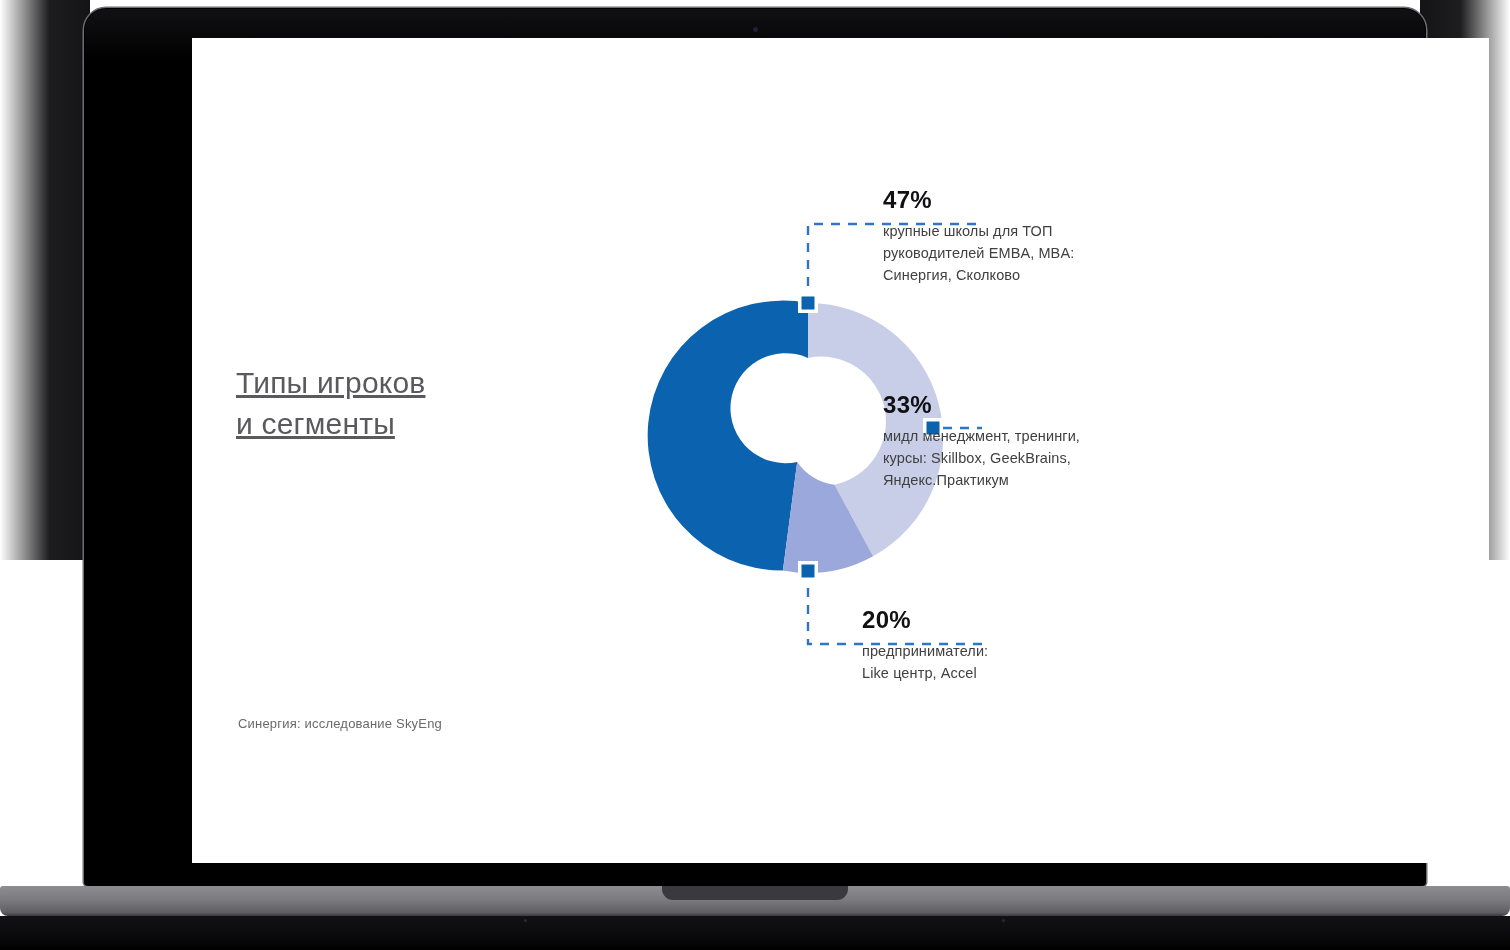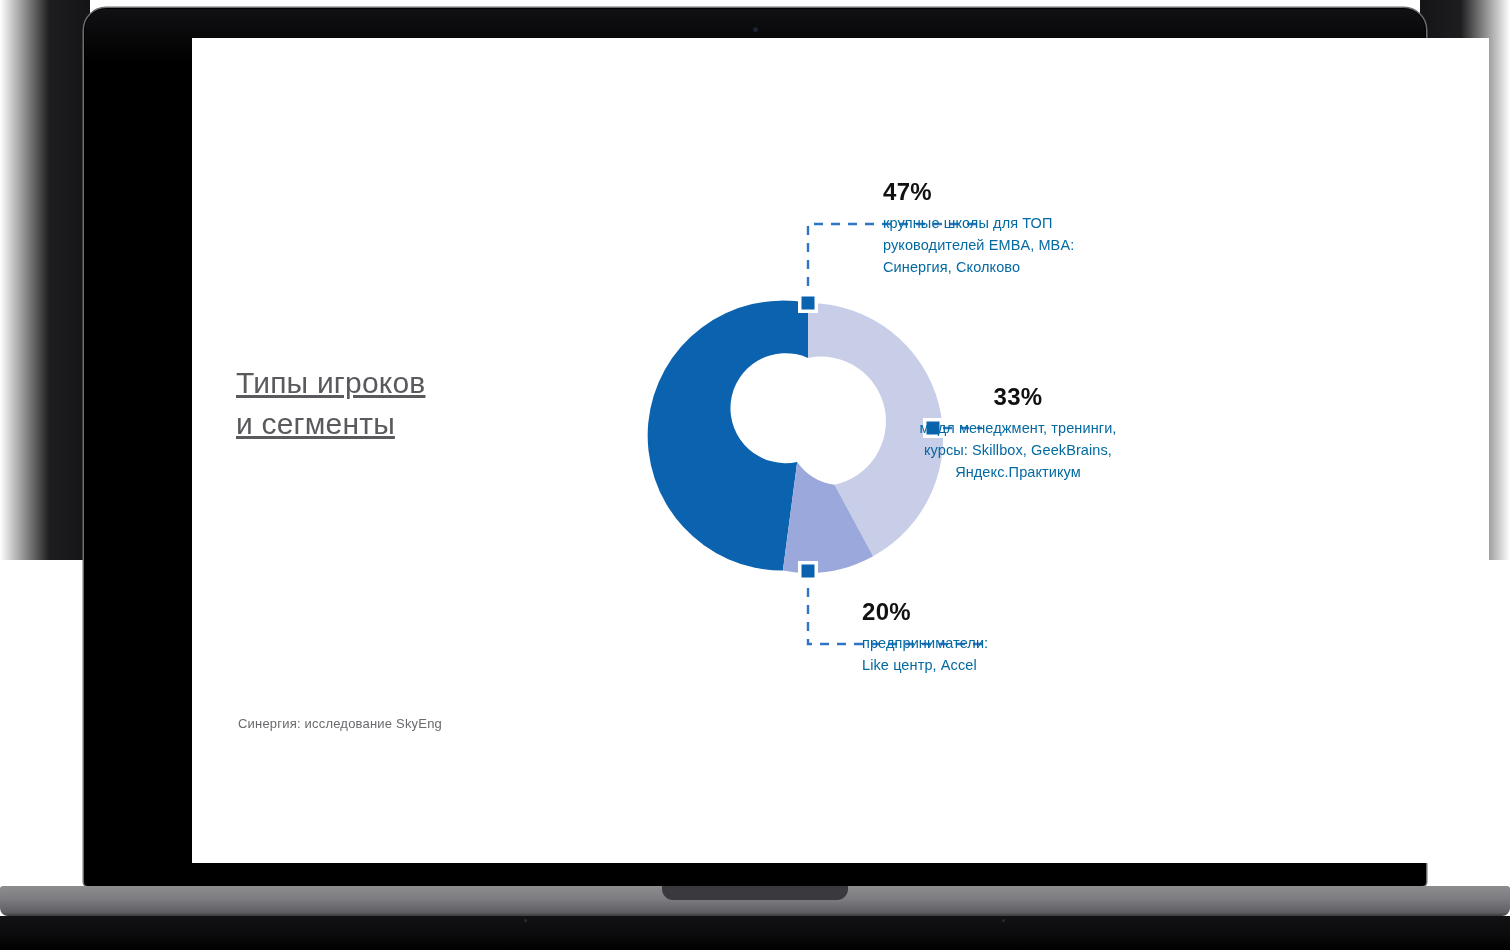--- a/index.html
+++ b/index.html
@@ -152,31 +152,31 @@
   
   .callout {
     position: absolute;
     width: 270px;
   }
   .callout-pct {
     font-size: 24px;
     font-weight: bold;
     color: #111114;
     letter-spacing: 0.3px;
-    margin: 0 0 7px 0;
+    margin: 8px 0 7px 0;
   }
   .callout-desc {
     font-size: 14.5px;
     line-height: 1.5;
-    color: #0369a1;
+    color: #404040;
     letter-spacing: 0.1px;
     white-space: pre-line;
   }
   .callout-top    { left: 691px; top: 140px; }
-  .callout-middle { left: 691px; top: 345px; text-align: center; }
+  .callout-middle { left: 691px; top: 345px; }
   .callout-bottom { left: 670px; top: 560px; }
 </style>
 </head>
 <body>
 
 <div class="stage">
 
   <div class="laptop-shadow-left"></div>
   <div class="laptop-shadow-right"></div>
 

